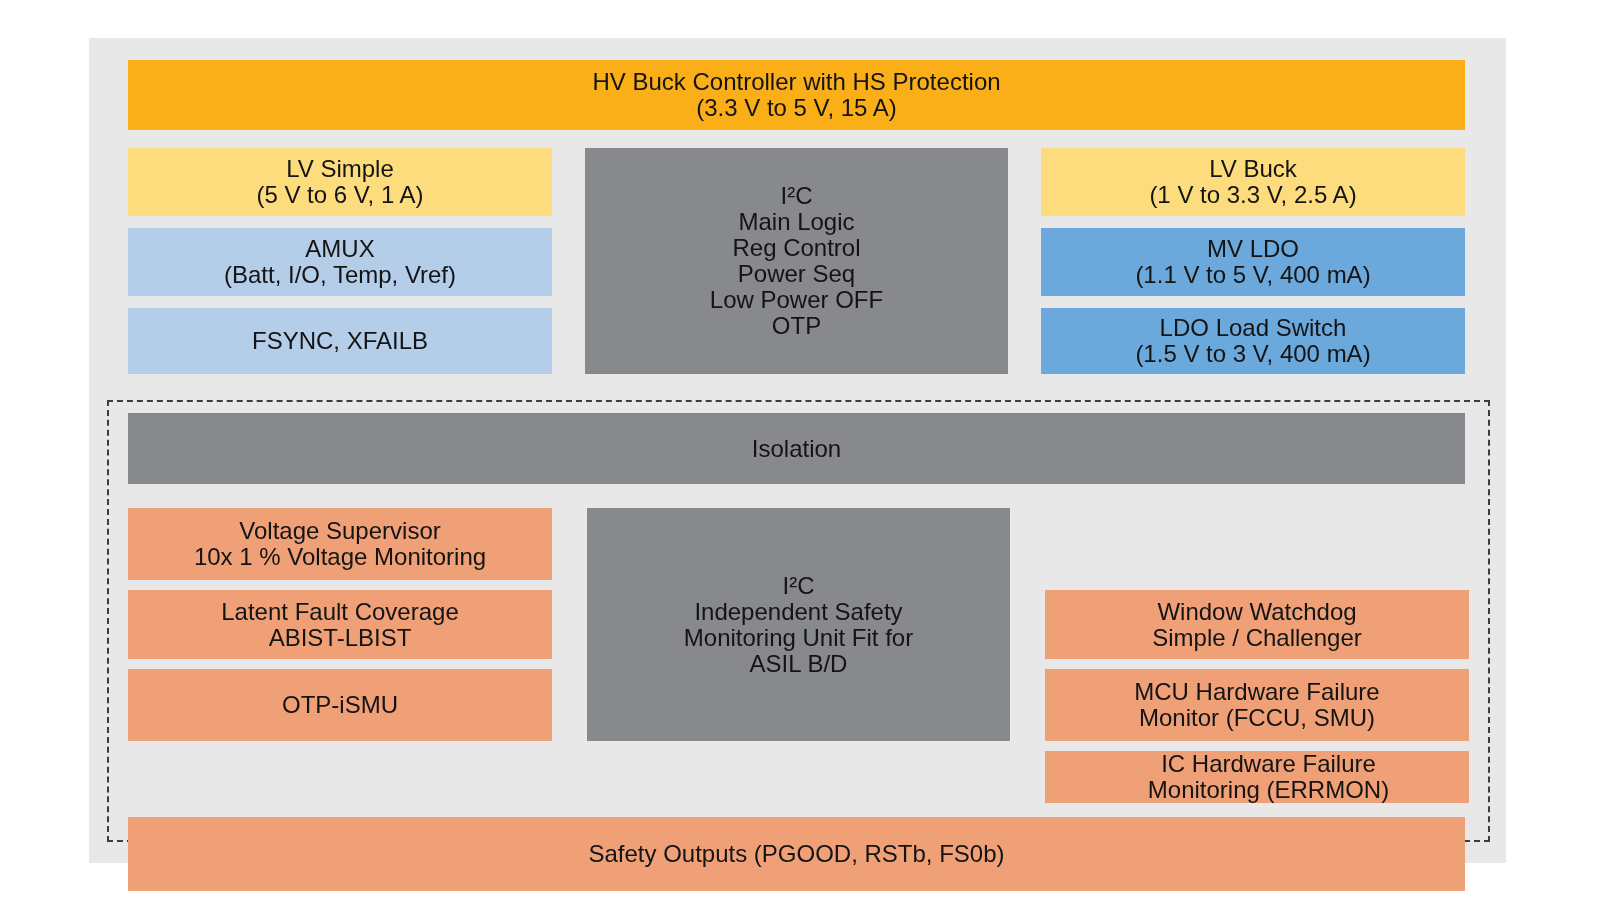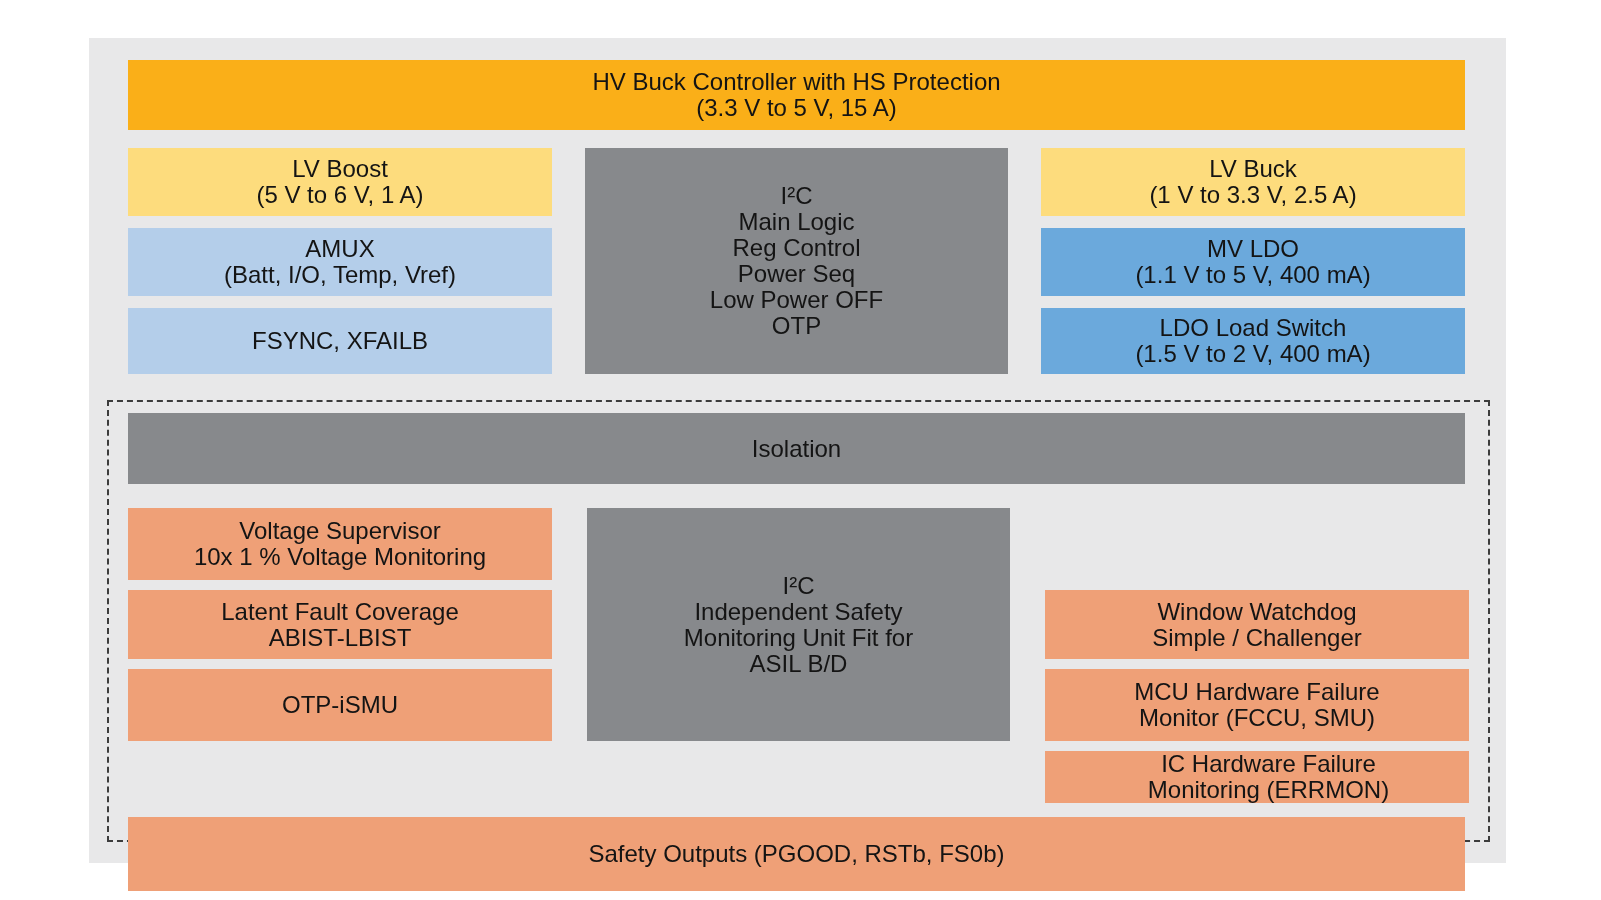--- a/index.html
+++ b/index.html
@@ -36,21 +36,21 @@
     <div class="top-section">
 
       <div class="block header-bar" style="background-color: rgb(250, 175, 24);">
         <span>HV Buck Controller with HS Protection</span>
         <span>(3.3 V to 5 V, 15 A)</span>
       </div>
 
       <div class="grid3 top-grid">
 
         <div class="block col1" style="background-color: rgb(253, 220, 125);">
-          <span>LV Boost</span>
+          <span>LV Simple</span>
           <span>(5 V to 6 V, 1 A)</span>
         </div>
 
         <div class="block col2-span" style="background-color: rgb(135, 137, 140);">
           <span>I²C</span>
           <span>Main Logic</span>
           <span>Reg Control</span>
           <span>Power Seq</span>
           <span>Low Power OFF</span>
           <span>OTP</span>
@@ -70,21 +70,21 @@
           <span>MV LDO</span>
           <span>(1.1 V to 5 V, 400 mA)</span>
         </div>
 
         <div class="block col1" style="background-color: rgb(180, 206, 234);">
           <span>FSYNC, XFAILB</span>
         </div>
 
         <div class="block col3" style="background-color: rgb(107, 169, 220);">
           <span>LDO Load Switch</span>
-          <span>(1.5 V to 2 V, 400 mA)</span>
+          <span>(1.5 V to 3 V, 400 mA)</span>
         </div>
 
       </div>
     </div>
 
     <div class="safety-box">
       <div class="safety-inner">
 
         <div class="block isolation-bar" style="background-color: rgb(135, 137, 140);">
           <span>Isolation</span>

